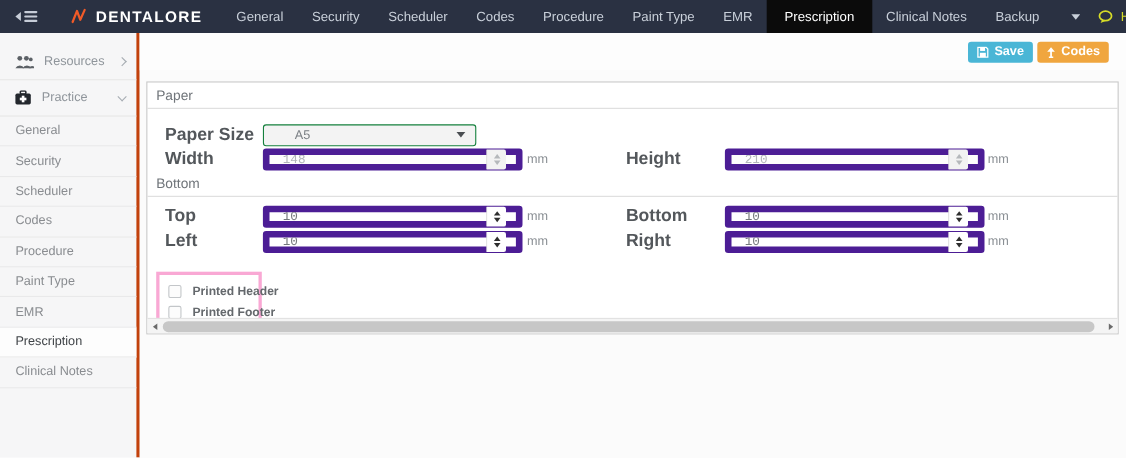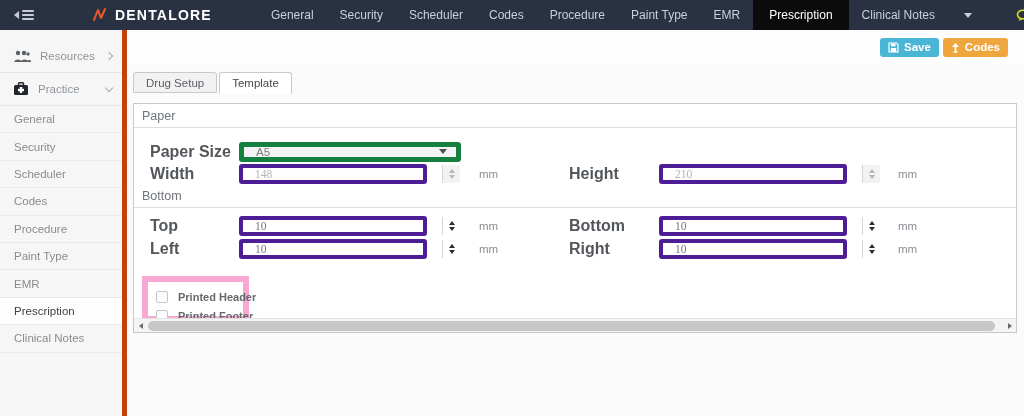--- a/index.html
+++ b/index.html
@@ -1,42 +1,42 @@
 <!DOCTYPE html>
 <html><head>
 <meta charset="utf-8">
 <style>
   * { margin:0; padding:0; box-sizing:border-box; }
   html,body { width:1024px; height:416px; overflow:hidden; }
   body { font-family:"Liberation Sans", sans-serif; background:#fbfbfb; position:relative; }
 
   
   .topbar { position:absolute; top:0; left:0; width:1024px; height:30px;
-            background:#2a3142; display:flex; align-items:stretch; z-index:50;gap:28px; }
+            background:#2a3142; display:flex; align-items:stretch; z-index:50; }
   .collapse-btn { display:flex; align-items:center; padding:0 12px 0 14px; cursor:pointer; }
   .collapse-btn .bars { display:flex; flex-direction:column; gap:2px; }
   .collapse-btn .bar { width:12px; height:2px; background:#c7cdd8; border-radius:1px; }
   .collapse-btn .tri { width:0; height:0; border-top:4px solid transparent; border-bottom:4px solid transparent;
                        border-right:5px solid #c7cdd8; margin-right:3px; }
   .brand { display:flex; align-items:center; gap:7px; padding:0 18px 0 18px; }
   .brand-name { color:#ffffff; font-size:14px; font-weight:700; letter-spacing:1.2px; }
   .topnav { display:flex; align-items:stretch; }
   .topnav a { display:flex; align-items:center; padding:0 13px; font-size:12px;
               color:#c9d0da; text-decoration:none; white-space:nowrap; }
   .topnav a.active { background:#0b0b0b; color:#ffffff; padding:0 16px; }
   .nav-caret { display:flex; align-items:center; padding:0 16px; }
   .caret-down { width:0; height:0; border-left:4px solid transparent; border-right:4px solid transparent;
                 border-top:5px solid #c9d0da; display:inline-block; }
   .topbar-right { margin-left:auto; display:flex; align-items:center; gap:26px; padding-right:18px; }
   .tb-item { display:flex; align-items:center; gap:6px; font-size:12px; color:#dfe3ea; cursor:pointer; white-space:nowrap; }
   .help-item { color:#d6dc28; }
 
   
   .sidebar { position:absolute; top:30px; left:0; width:127px; height:386px;
-             background:#f6f6f7; border-right:5px solid #c2410c; }
+             background:#f6f6f7; border-right:3px solid #c2410c; }
   .side-spacer { height:10px; }
   .side-group { height:33px; display:flex; align-items:center; gap:9px; padding:0 10px 0 13px;
                 border-bottom:1px solid #e6e6e6; cursor:pointer; }
   .side-group:first-of-type { border-top:1px solid #eee; }
   .side-group .glabel { font-size:11.5px; color:#8f959b; flex:1; }
   .chev { width:6px; height:6px; border-right:1.6px solid #a6acb2; border-bottom:1.6px solid #a6acb2;
           display:inline-block; }
   .chev.right { transform:rotate(-45deg); }
   .chev.down  { transform:rotate(45deg); margin-top:-3px; }
   .side-item { height:27.4px; display:flex; align-items:center; padding-left:14px;
@@ -67,45 +67,45 @@
   .frow { display:grid; grid-template-columns:89px 222px 108px 90px 222px auto;
           align-items:center; padding-left:16px; height:21px; }
   .frow.r1 { margin-top:13px; }
   .frow.r2 { margin-top:1px; }
   .frow.r3 { margin-top:7px; }
   .frow.r4 { margin-top:2px; }
   .flabel { font-size:16px; font-weight:700; color:#53575b; }
   .unit { font-size:11.5px; color:#8a8f94; padding-left:18px; }
   .unit.u2 { padding-left:17px; }
 
-  .select-box { position:relative; width:222px; height:20px; background:#f3f3f3;
-                border:5px solid #15803d; border-radius:3px; display:flex; align-items:center;
-                padding-left:12px; font-size:11.5px; color:#7a7f84; cursor:pointer; }
+  .select-box { position:relative; width:194px; height:20px; background:#f3f3f3;
+                border:1px solid #15803d; border-radius:3px; display:flex; align-items:center;
+                padding-left:28px; font-size:11.5px; color:#7a7f84; cursor:pointer; }
   .select-box .caret-down { position:absolute; right:9px; border-top-color:#4a4e52;
                 border-left-width:4px; border-right-width:4px; }
 
   .num-wrap { position:relative; width:222px; height:20px; }
-  .num-wrap input { width:188px; height:20px; border:4px solid #4c1d95; border-radius:3px;
+  .num-wrap input { width:236px; height:20px; border:6px solid #4c1d95; border-radius:3px;
                     padding:0 24px 0 12px; font-size:11.5px; color:#73777b; background:#fff;
-                    font-family:Liberation Serif, serif; outline:none; }
+                    font-family:Liberation Mono, monospace; outline:none; }
   .num-wrap.disabled input { color:#b2b6ba; background:#fdfdfd; }
   .spinner { position:absolute; top:1px; right:1px; width:18px; height:18px;
              border-left:1px solid #d5d5d5; display:flex; flex-direction:column;
              align-items:center; justify-content:center; gap:2px; border-radius:0 2px 2px 0;
              cursor:pointer; background:#fff; }
   .num-wrap.disabled .spinner { background:#f2f2f2; }
   .sp-up { width:0; height:0; border-left:3.5px solid transparent; border-right:3.5px solid transparent;
            border-bottom:4.5px solid #2e2e2e; }
   .sp-dn { width:0; height:0; border-left:3.5px solid transparent; border-right:3.5px solid transparent;
            border-top:4.5px solid #2e2e2e; }
   .num-wrap.disabled .sp-up { border-bottom-color:#b5b8bb; }
   .num-wrap.disabled .sp-dn { border-top-color:#b5b8bb; }
 
-  .options-box { position:relative; margin:17px 0 0 8px; width:107px; height:46px;
-                 border:6px solid #f9a8d4; padding:5px 0 0 8px; }
+  .options-box { position:relative; margin:17px 0 0 8px; width:96px; height:46px;
+                 border:3px solid #f9a8d4; padding:5px 0 0 8px; }
   .opt-row { display:flex; align-items:center; gap:10px; height:19px; }
   .checkbox { width:12px; height:12px; border:1px solid #c3c6c9; border-radius:2px;
               background:#fcfcfc; cursor:pointer; flex:none; }
   .opt-label { font-size:11px; font-weight:700; color:#65696d; white-space:nowrap; }
 
   .hscroll { position:absolute; left:0; bottom:0; width:882px; height:14px;
              background:#f4f4f4; border-top:1px solid #e2e2e2; }
   .hs-arrow { position:absolute; top:0; width:13px; height:13px; display:flex;
               align-items:center; justify-content:center; cursor:pointer; }
   .hs-left { left:0; } .hs-right { right:0; }
@@ -137,20 +137,21 @@
   <nav class="topnav">
     <a>General</a>
     <a>Security</a>
     <a>Scheduler</a>
     <a>Codes</a>
     <a>Procedure</a>
     <a>Paint Type</a>
     <a>EMR</a>
     <a class="active">Prescription</a>
     <a>Clinical Notes</a>
+    <a>Backup</a>
     <span class="nav-caret">
       <span class="caret-down"></span>
     </span>
   </nav>
   <div class="topbar-right">
     <div class="tb-item help-item">
       <svg width="15" height="13" viewBox="0 0 15 13">
         <ellipse cx="7" cy="5.5" rx="5.5" ry="4.3" fill="none" stroke="#d6dc28" stroke-width="1.6"></ellipse>
         <path d="M4 9 L2.5 12 L7 10" fill="#d6dc28"></path>
       </svg>
@@ -208,24 +209,20 @@
     <button class="btn btn-cancel">
       <svg width="9" height="11" viewBox="0 0 9 11">
         <path d="M4.5 2.5 V10" fill="none" stroke="#fff" stroke-width="1.6"></path>
         <path d="M1 5 L4.5 1 L8 5 z" fill="#fff"></path>
         <path d="M2.5 10 H6.5" stroke="#fff" stroke-width="1.4"></path>
       </svg>
       <span>Codes</span>
     </button>
   </div>
 
-  <div class="tabs">
-    <div class="tab">Drug Setup</div>
-    <div class="tab active">Template</div>
-  </div>
 
   <section class="panel">
     <div class="sec-title">Paper</div>
 
     <div class="frow r1">
       <span class="flabel">Paper Size</span>
       <div class="select-box">
         <span>A5</span>
         <span class="caret-down"></span>
       </div>

